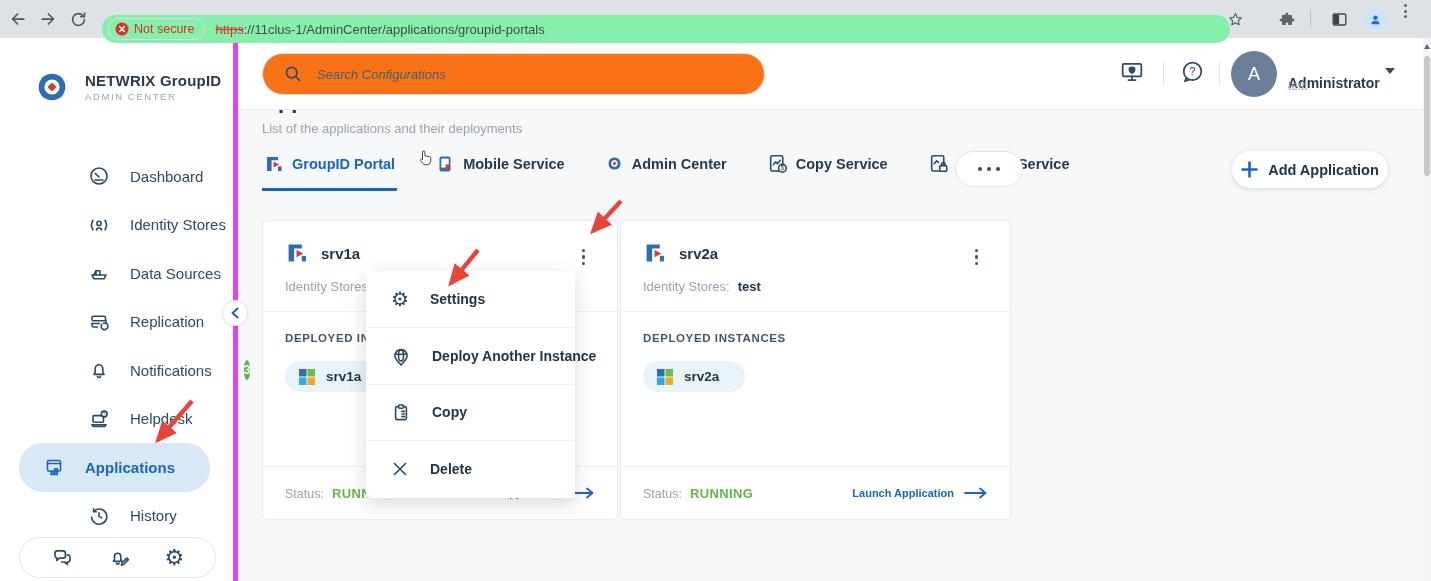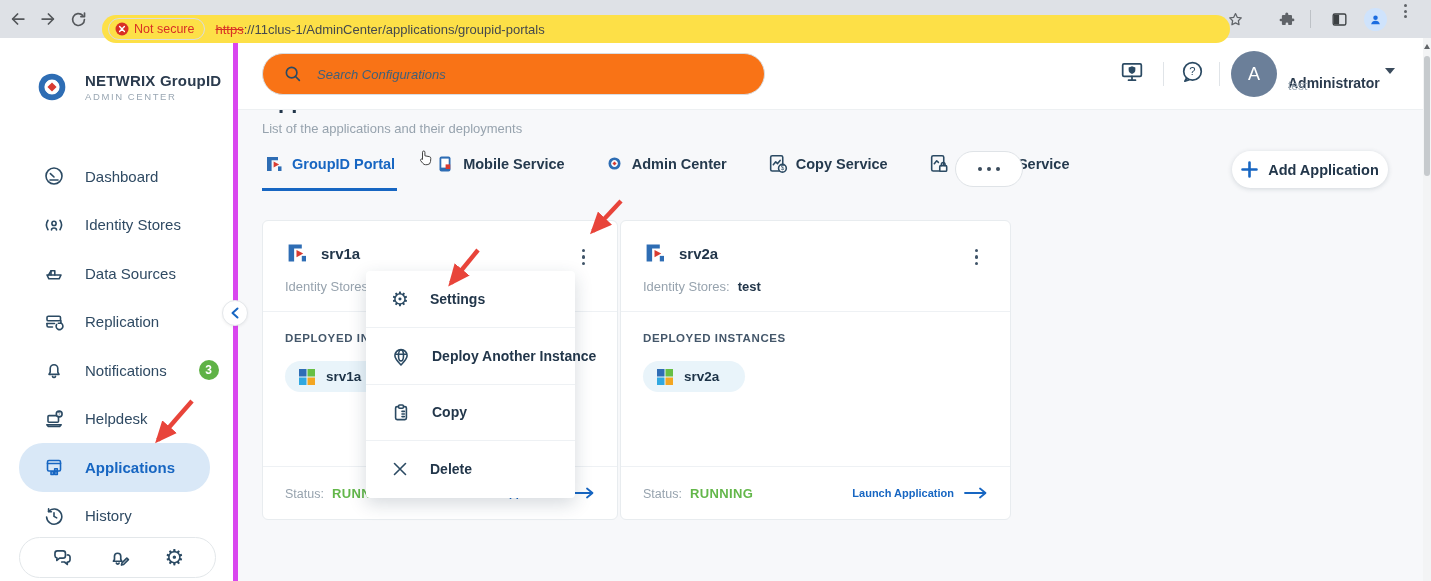--- a/index.html
+++ b/index.html
@@ -2,39 +2,39 @@
 <html><head>
 <meta charset="utf-8">
 <style>
   * { margin:0; padding:0; box-sizing:border-box; }
   body { font-family:"Liberation Sans", sans-serif; background:#fff; }
   .stage { position:relative; width:1431px; height:581px; overflow:hidden; background:#fff; }
 
   
   .chrome { position:absolute; left:0; top:0; width:1431px; height:38px; background:#dee1e6; display:flex; align-items:center; z-index:30; }
   .chrome .navbtn { width:24px; height:24px; display:flex; align-items:center; justify-content:center; margin-left:6px; }
-  .omnibox { margin-left:12px; width:1128px; height:28px; background:#fde047; border-radius:14px; display:flex; align-items:center; padding-left:6px;margin-top:20px; }
+  .omnibox { margin-left:12px; width:1128px; height:28px; background:#86efac; border-radius:14px; display:flex; align-items:center; padding-left:6px;margin-top:20px; }
   .ns-chip { display:flex; align-items:center; gap:5px; border:1px solid #dadce0; border-radius:12px; height:22px; padding:0 10px 0 6px; color:#d93025; font-size:12.5px; white-space:nowrap; }
   .url { margin-left:10px; font-size:13px; color:#45494d; white-space:nowrap; }
   .url .scheme { color:#d93025; text-decoration:line-through; }
   .chrome-right { position:absolute; top:0; height:38px; display:flex; align-items:center; }
   .cr-star { left:1226px; } .cr-puzzle { left:1278px; } .cr-sep { left:1310px; }
   .cr-panel { left:1330px; } .cr-avatar { left:1364px; } .cr-kebab { left:1400px; }
   .vsep { width:1px; height:18px; background:#bdc1c6; }
   .chrome-avatar { width:23px; height:23px; border-radius:50%; background:#cfe3fc; display:flex; align-items:center; justify-content:center; }
   .kebab-v { display:flex; flex-direction:column; gap:2.6px; padding:4px; }
   .kebab-v i { width:3px; height:3px; border-radius:50%; background:#5f6368; }
 
   
   .sidebar { position:absolute; left:3px; top:38px; width:235px; bottom:0; background:#fff; border-right:5px solid #d946ef; z-index:6; }
   .brand { position:absolute; left:28px; top:28px; display:flex; align-items:center; gap:12px; }
   .brand-name { font-size:15px; font-weight:bold; color:#2b3b4e; letter-spacing:.2px; }
   .brand-sub { font-size:9.5px; color:#9aa7b3; letter-spacing:1.6px; margin-top:2px; }
   .nav { position:absolute; left:0; right:0; top:114px; }
-  .nav-item { height:48.5px; display:flex; align-items:center; gap:20px; padding-left:40px; cursor:pointer; }
+  .nav-item { height:48.5px; display:flex; align-items:center; gap:20px; padding-left:40px; cursor:pointer;margin-left:45px; }
   .nav-item .lbl { font-size:15px; color:#2f4a63; }
   .nav-item.active { margin:0 23px 0 16px; padding-left:24px; background:#d9e8f7; border-radius:24px; }
   .nav-item.active .lbl { color:#1766c2; font-weight:bold; }
   .nav-badge { margin-left:12px; width:20px; height:20px; border-radius:50%; background:#5fb246; color:#fff; font-size:12px; font-weight:bold; display:flex; align-items:center; justify-content:center; }
   .side-bottom { position:absolute; left:16px; top:499px; width:197px; height:41px; border:1px solid #e3e7ea; border-radius:21px; background:#fff; display:flex; align-items:center; justify-content:space-around; padding:0 14px; }
   .collapse-btn { position:absolute; left:222px; top:300px; width:26px; height:26px; border-radius:50%; background:#fff; border:1px solid #e4e7ea; display:flex; align-items:center; justify-content:center; z-index:9; box-shadow:0 1px 3px rgba(0,0,0,.06); }
   .icon22 svg { display:block; }
 
   
   .main-header { position:absolute; left:235px; top:38px; width:1196px; height:72px; background:#fff; border-bottom:1px solid #edf0f2; z-index:5; }

